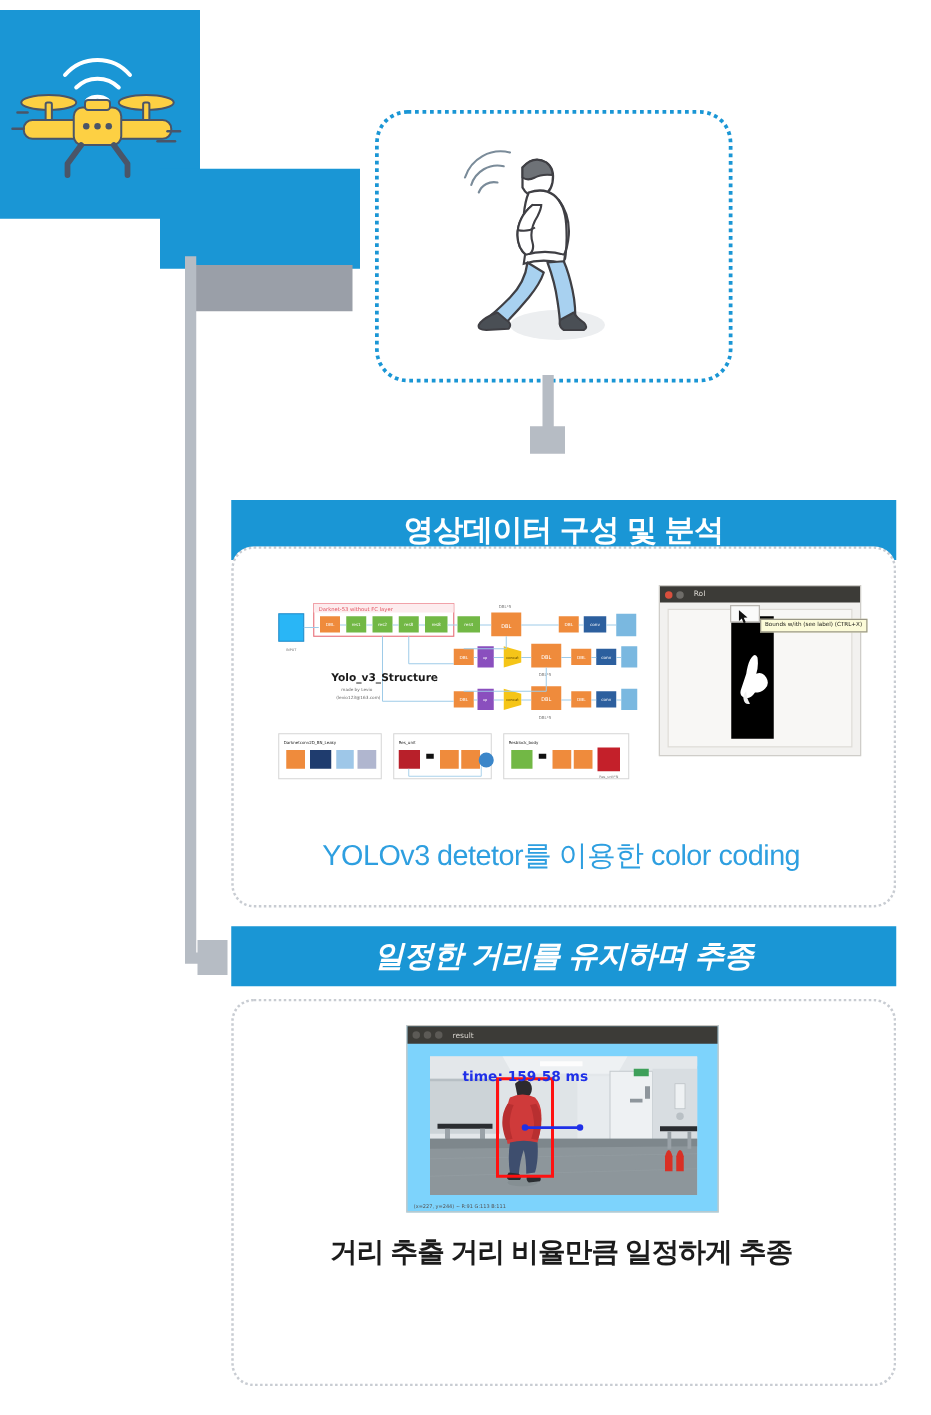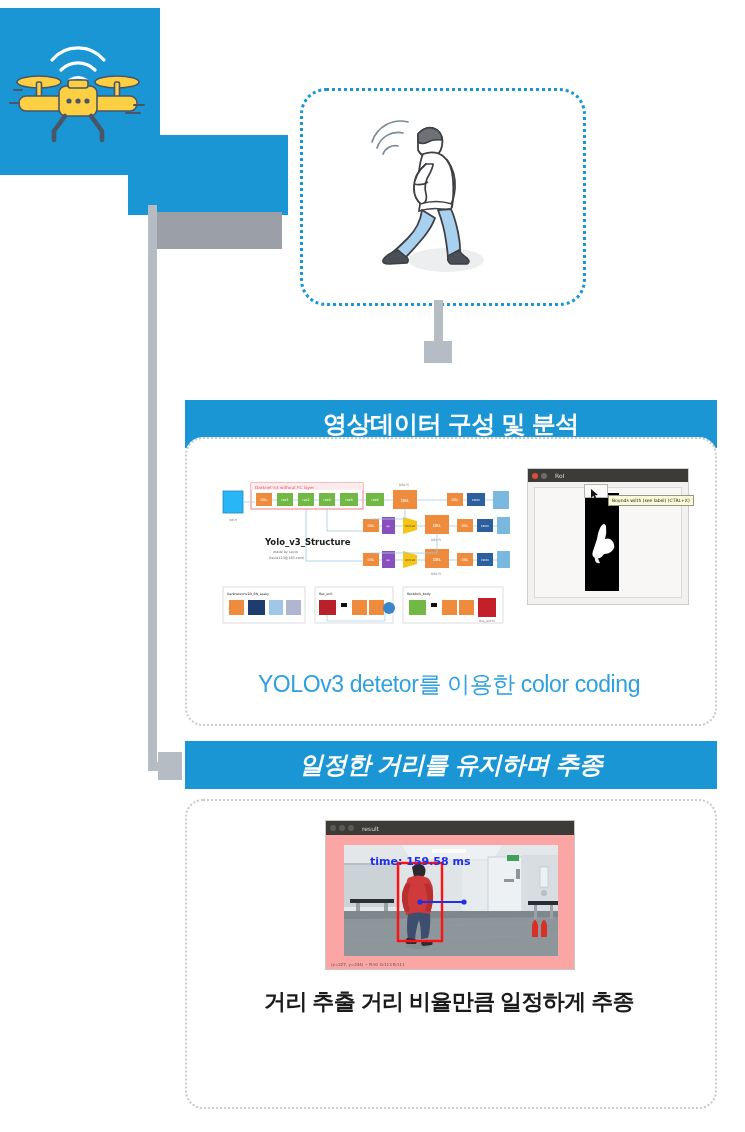--- a/index.html
+++ b/index.html
@@ -319,21 +319,21 @@
 
 <div class="abs" id="cap1-wrap">
   <div class="caption-main">YOLOv3 detetor를 이용한 color coding</div>
 </div>
 
 <div class="abs blue-bar" id="bar-2">일정한 거리를 유지하며 추종</div>
 
 <div class="abs card" id="card-2"></div>
 
 <div class="abs" id="result-fig">
-  <div class="fig-frame" style="background:#fca5a5;border:1px solid #c9c7c3;box-sizing:border-box;">
+  <div class="fig-frame" style="background:#7dd3fc;border:1px solid #c9c7c3;box-sizing:border-box;">
     <div class="win-title" style="height:14px;">
       <span class="win-dot" style="background:#5c5a56;"></span>
       <span class="win-dot" style="background:#5c5a56;"></span>
       <span class="win-dot" style="background:#5c5a56;"></span>
       <span class="win-label">result</span>
     </div>
     <div style="position:absolute;left:18px;top:24px;width:214px;height:111px;overflow:hidden;">
       <svg viewBox="0 0 214 111" width="214" height="111">
 
         <rect x="0" y="0" width="214" height="111" fill="#d9dde0"></rect>

